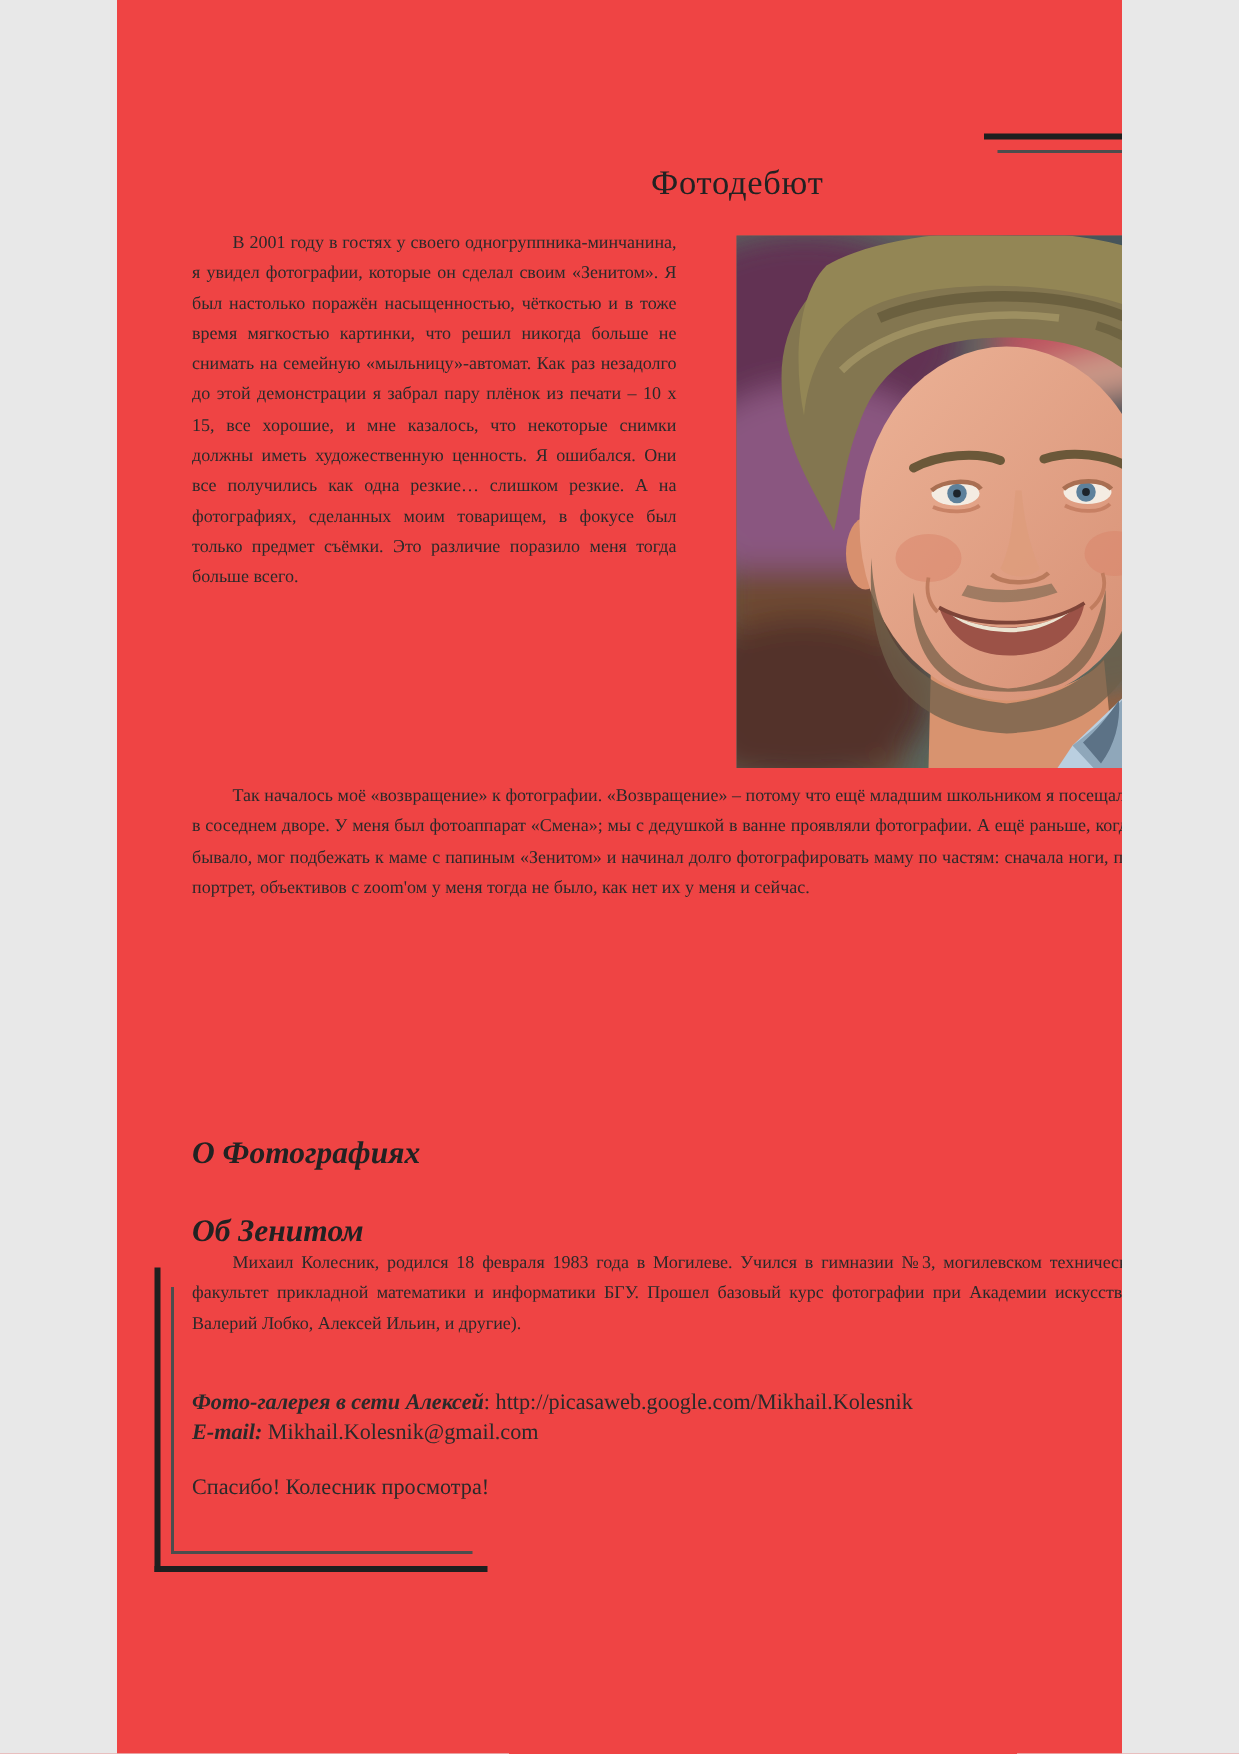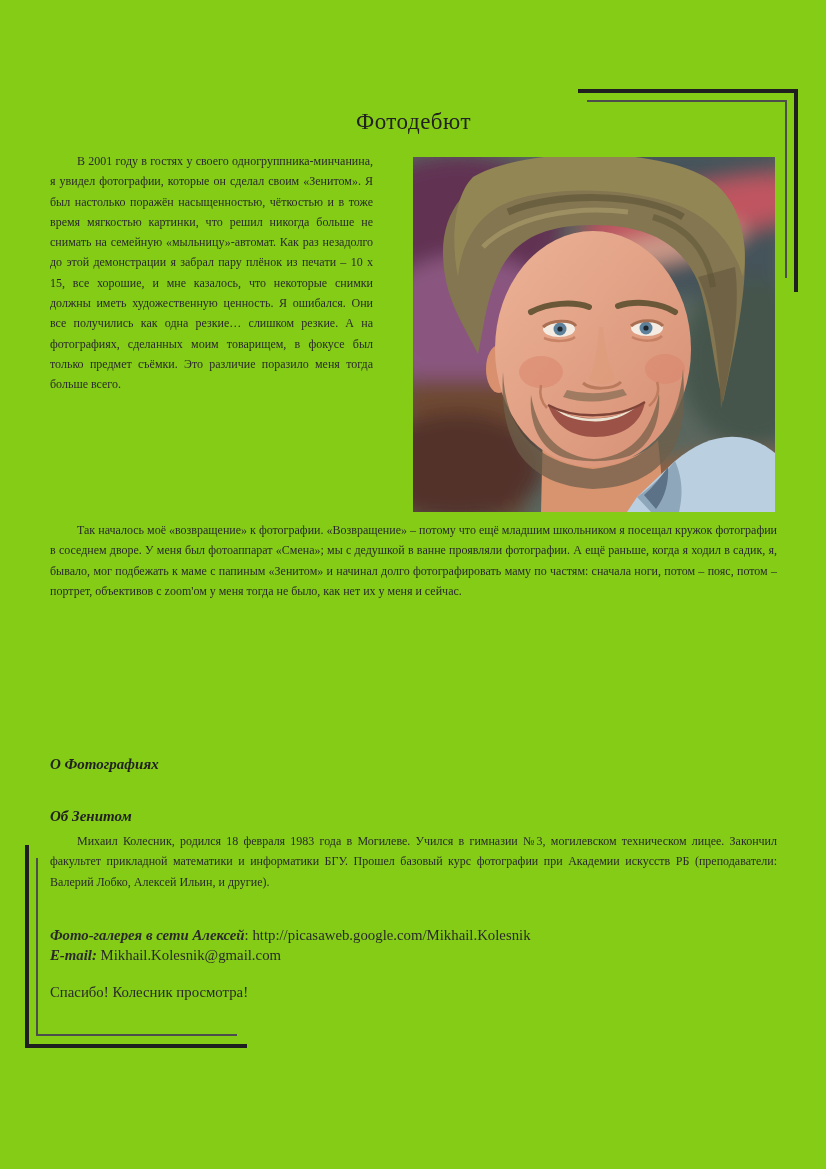--- a/index.html
+++ b/index.html
@@ -1,20 +1,20 @@
 <!DOCTYPE html>
 <html lang="ru"><head>
 <meta charset="utf-8">
 <style>
   html,body{margin:0;padding:0;background:#e8e8e8;}
   .page{
     position:relative;
-    width:826px;height:1169px;
+    width:670px;height:1169px;
     margin:0 auto;
-    background:#84cc16;
+    background:#ef4444;
     font-family:"Liberation Serif","DejaVu Serif",serif;
     color:#1a1a1a;
     overflow:hidden;
   }
   
   .bracket{position:absolute;}
   .br-tr-outer{left:578px;top:89px;width:216px;height:199px;
     border-top:4px solid #1f1f1f;border-right:4px solid #1f1f1f;}
   .br-tr-inner{left:587px;top:100px;width:198px;height:176px;
     border-top:2px solid #4d4d4d;border-right:2px solid #4d4d4d;}
@@ -37,21 +37,21 @@
   .photo{
     position:absolute;left:413px;top:157px;width:362px;height:355px;
     overflow:hidden;background:#5a675f;
   }
   .photo svg{display:block;}
   .return-par{position:absolute;left:50px;top:520px;width:727px;}
   .conclusion{position:absolute;left:50px;top:681px;width:727px;}
 
   .sec-heading{
     position:absolute;left:50px;margin:0;
-    font-size:15px;font-weight:bold;font-style:italic;color:#222;text-align:center;
+    font-size:21px;font-weight:bold;font-style:italic;color:#222;text-align:center;
   }
   .h-photos{top:756px;}
   .h-author{top:808px;}
   .photos-text{position:absolute;left:50px;top:779px;width:727px;}
   .author-text{position:absolute;left:50px;top:831px;width:727px;}
 
   .links-line{position:absolute;left:50px;width:727px;font-size:14.8px;line-height:20px;color:#2a2a2a;}
   .l-gallery{top:925px;}
   .l-email{top:945px;}
   .links-line .lbl{font-weight:bold;font-style:italic;}

